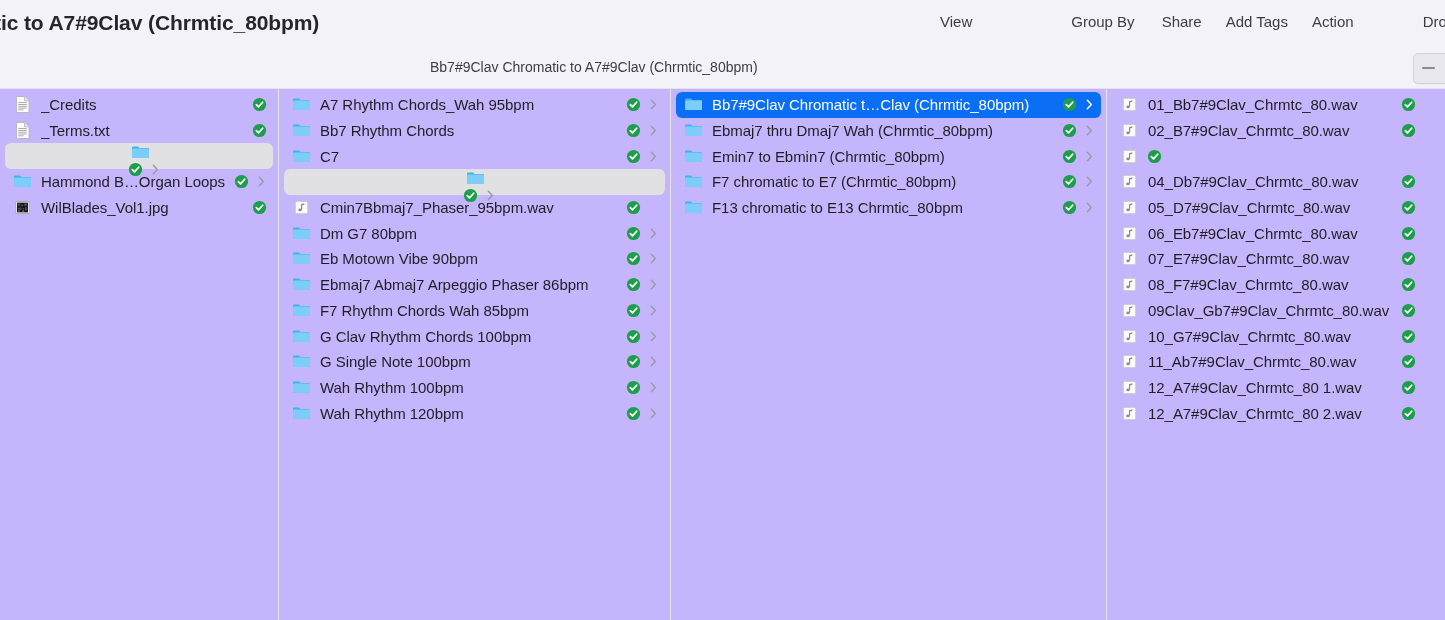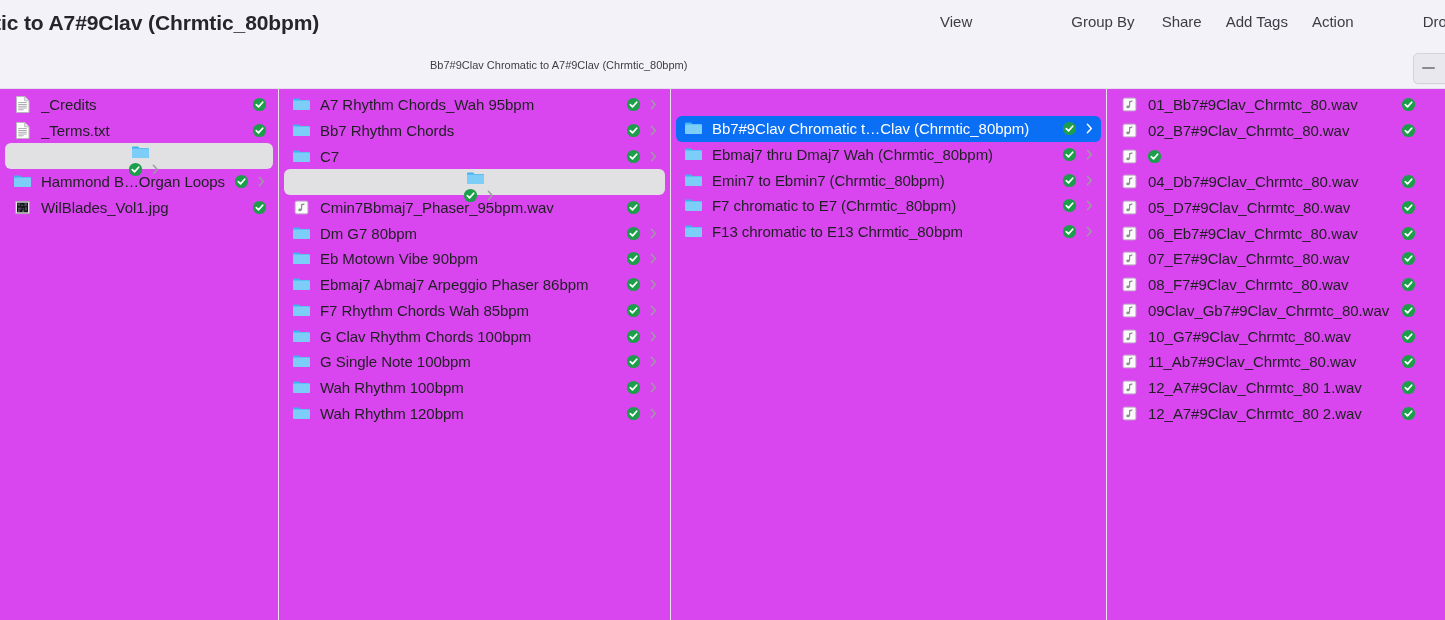--- a/index.html
+++ b/index.html
@@ -68,21 +68,21 @@
     position: relative;
     height: 40px;
     background: #f2f2f8;
     flex: 0 0 auto;
     border-bottom: 1px solid #e2e2e8;
   }
   .path-label {
     position: absolute;
     left: 430px;
     top: 11px;
-    font-size: 11px;
+    font-size: 14px;
     color: #3d3d43;
     white-space: nowrap;
   }
   .edge-control {
     position: absolute;
     right: -6px;
     top: 5px;
     width: 36px;
     height: 29px;
     background: #e8e8ee;
@@ -97,21 +97,21 @@
     width: 13px;
     height: 2px;
     background: #8a8a90;
     border-radius: 1px;
   }
 
   
   .columns {
     flex: 1 1 auto;
     display: flex;
-    background: #d946ef;
+    background: #c4b5fd;
     overflow: hidden;
   }
   .column {
     position: relative;
     height: 100%;
     border-right: 1px solid #e4e4e7;
     padding-top: 3px;
     box-sizing: border-box;
     overflow: hidden;
   }
@@ -126,21 +126,21 @@
     height: 25.7px;
     margin: 0 5px;
     padding: 0 6px 0 8px;
     display: flex;
     align-items: center;
     border-radius: 6px;
     box-sizing: border-box;
     white-space: nowrap;
   }
   .row.sel-inactive { background: #e1e1e3; flex-direction: column; }
-  .row.sel-active   { background: #0a6ff5; margin-top: 24px; }
+  .row.sel-active   { background: #0a6ff5; }
 
   .row .label {
     font-size: 15px;
     color: #1f1f23;
     margin-left: 9px;
     overflow: hidden;
     text-overflow: ellipsis;
     white-space: nowrap;
     flex: 1 1 auto;
     letter-spacing: -0.05px;

